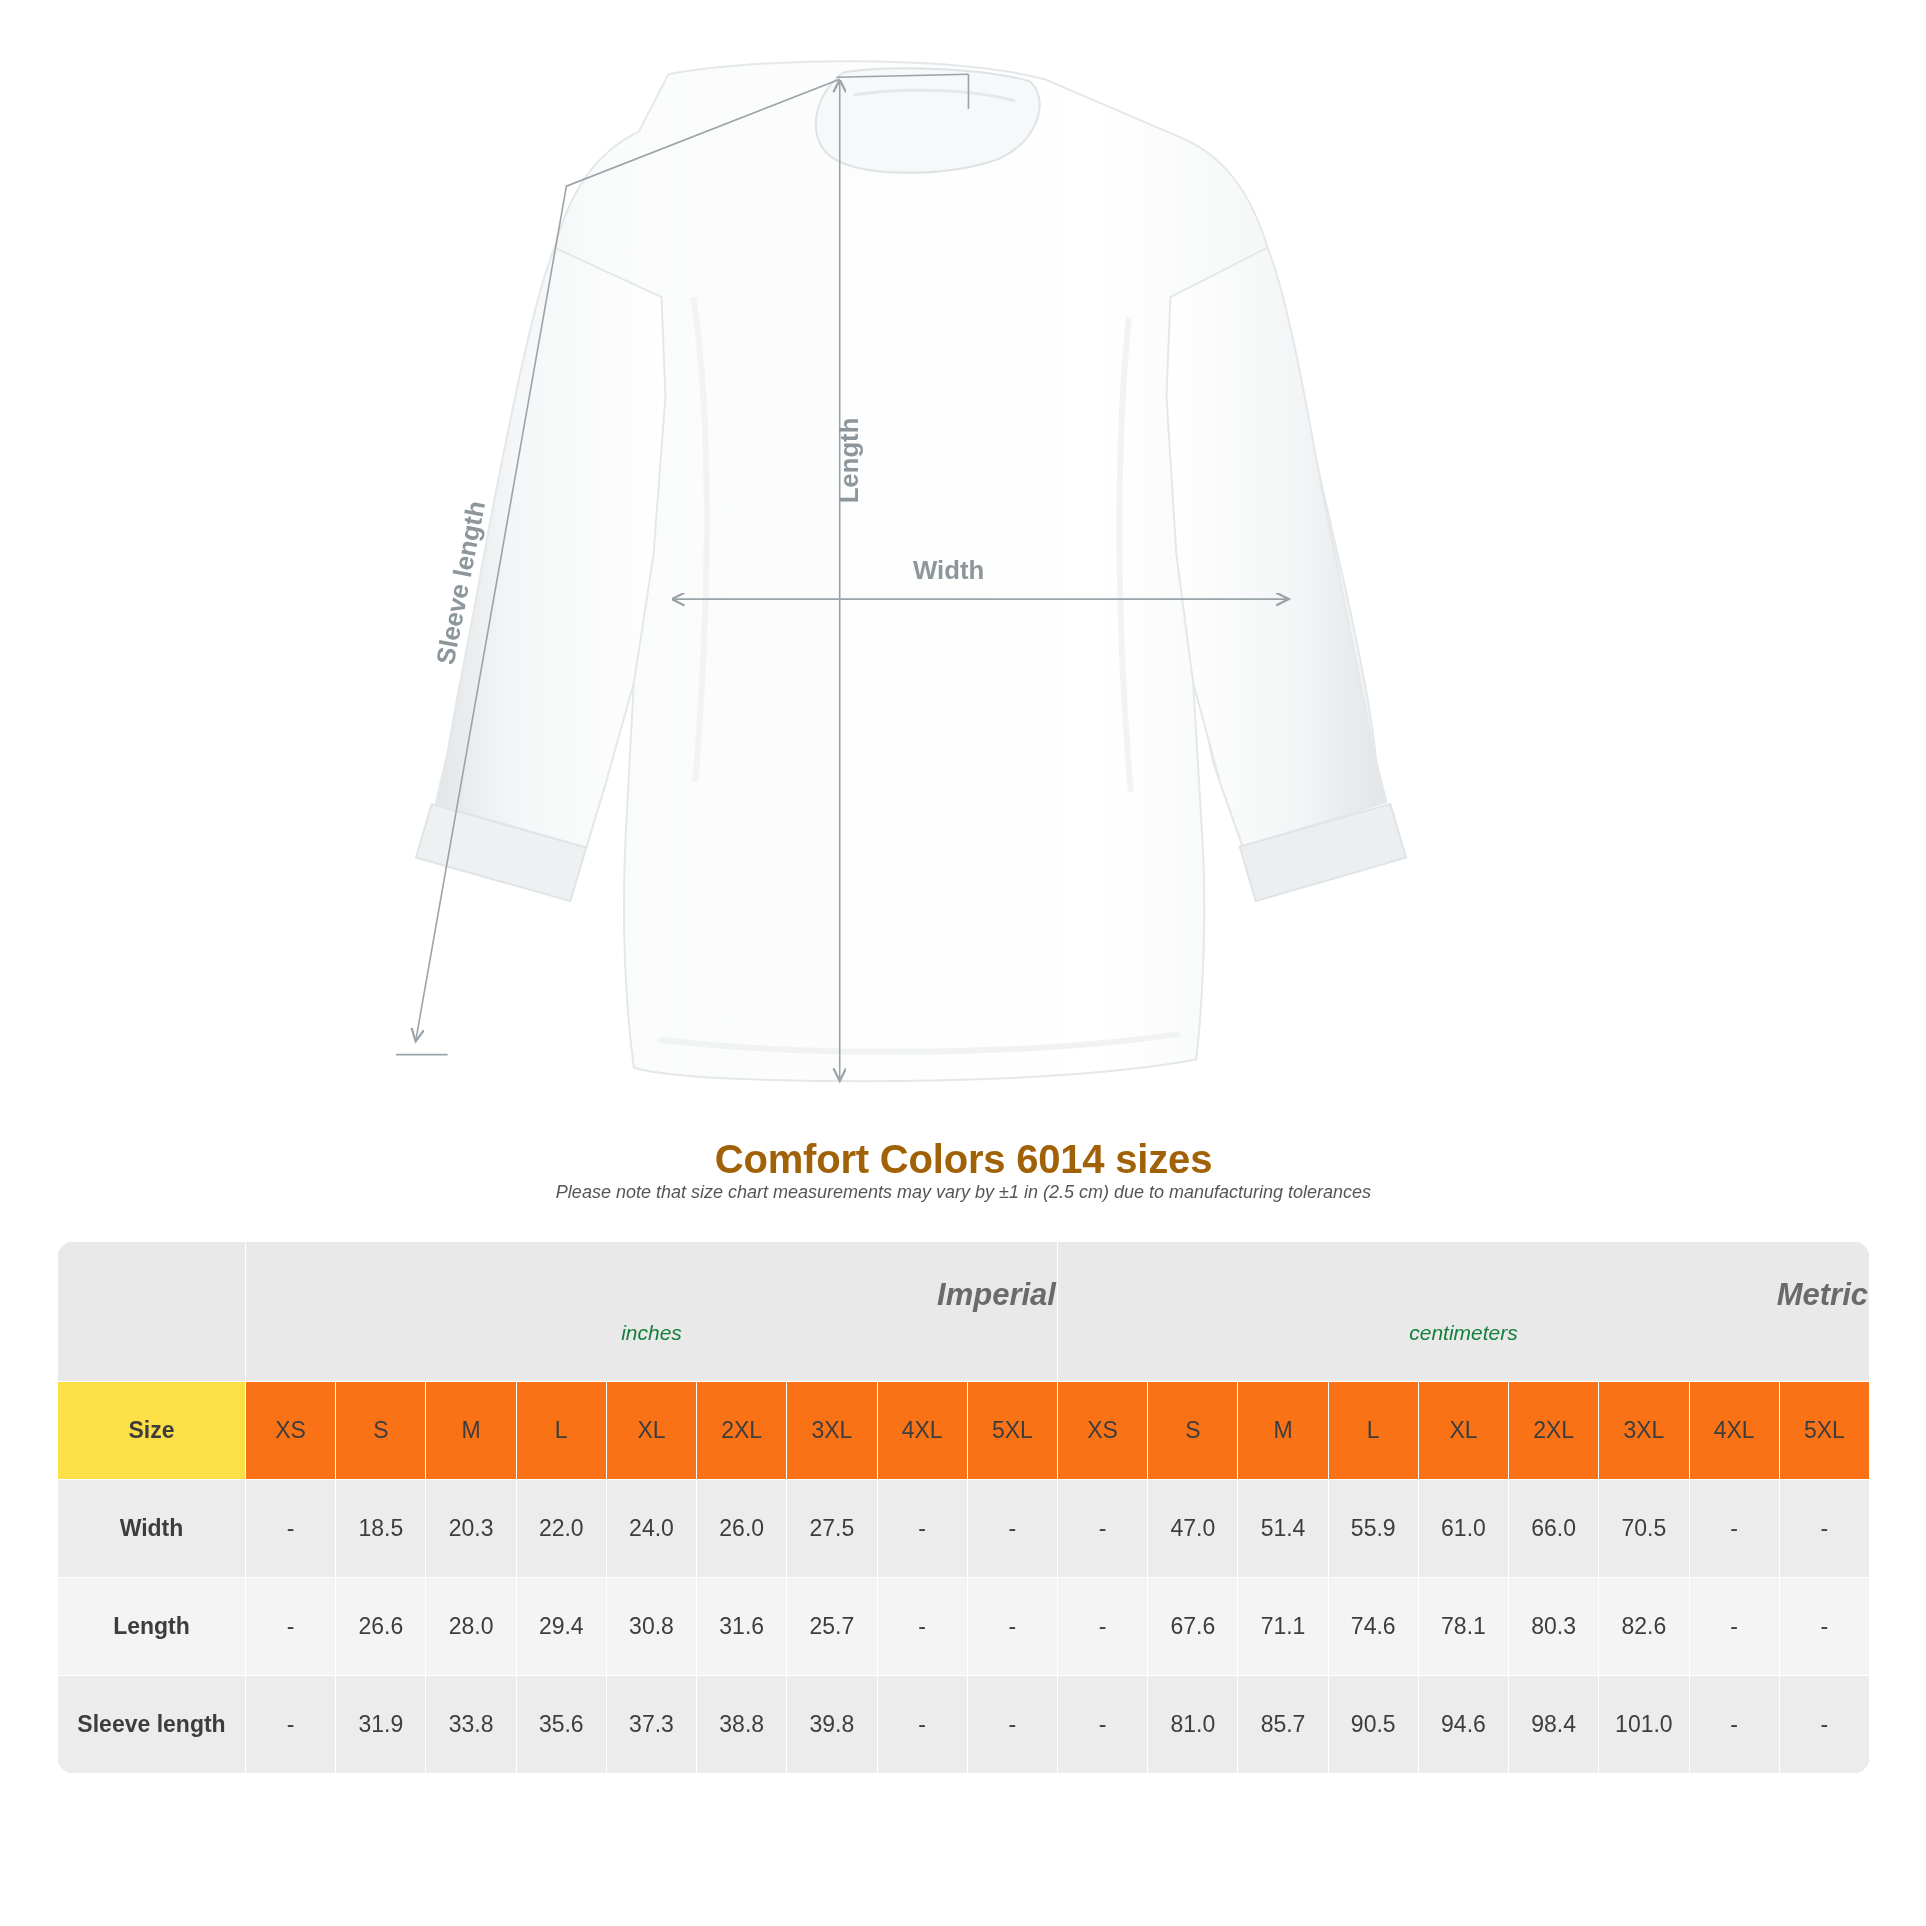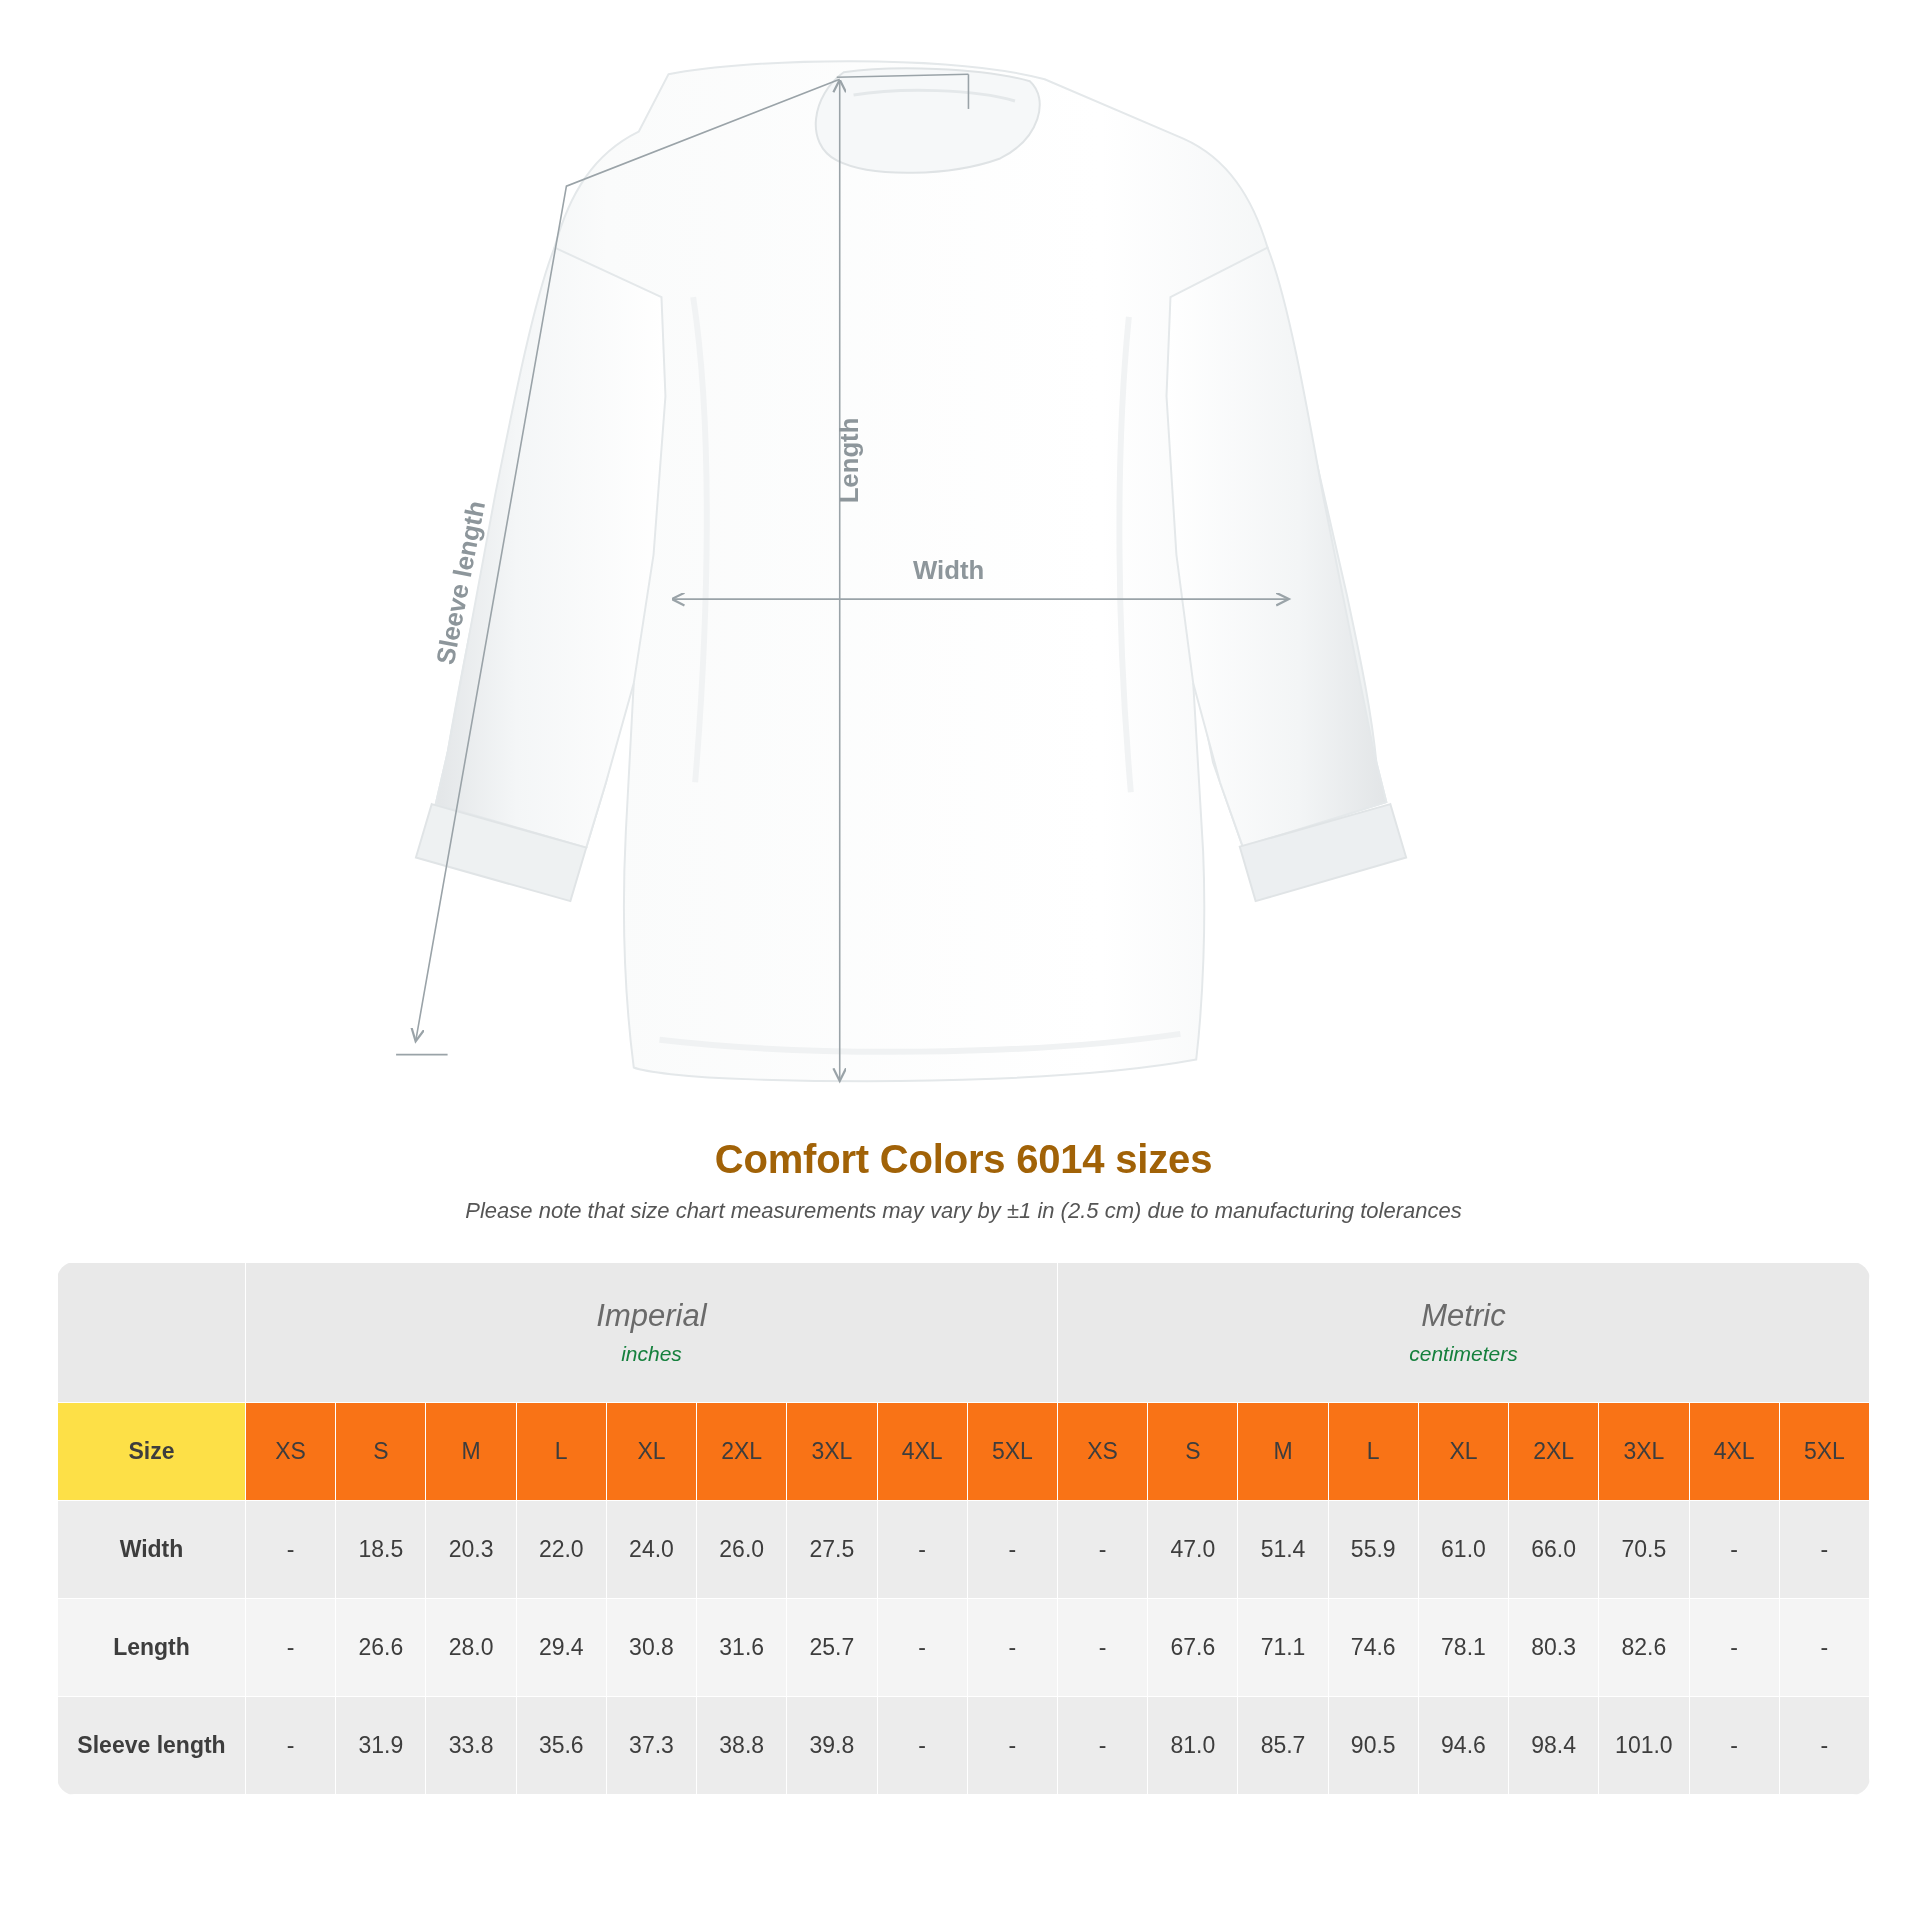--- a/index.html
+++ b/index.html
@@ -38,24 +38,23 @@
     text-align: center;
     margin-top: 18px;
   }
   .chart-title {
     font-size: 40px;
     font-weight: bold;
     color: #a16207;
     letter-spacing: -0.2px;
   }
   .chart-note {
-    font-size: 22px;
+    font-size: 18px;
     font-style: italic;
     color: #555555;
-    margin-top: 16px;
   }
 
   
   .table-wrap {
     margin: 38px 57px 0 57px;
     border-radius: 18px;
     overflow: hidden;
   }
   table.size-table {
     width: 100%;
@@ -71,23 +70,24 @@
   }
   
   .unit-row td {
     background: #e9e9e9;
     height: 137px;
     border: none;
   }
   .unit-name {
     font-size: 31px;
     font-style: italic;
-    font-weight: normal;
+    font-weight: bold;
     color: #6a6a6a;
     line-height: 1.1;
+    text-align: right;
   }
   .unit-sub {
     font-size: 21px;
     font-style: italic;
     color: #15803d;
     margin-top: 8px;
   }
   
   .head-row td {
     background: #f97316;

